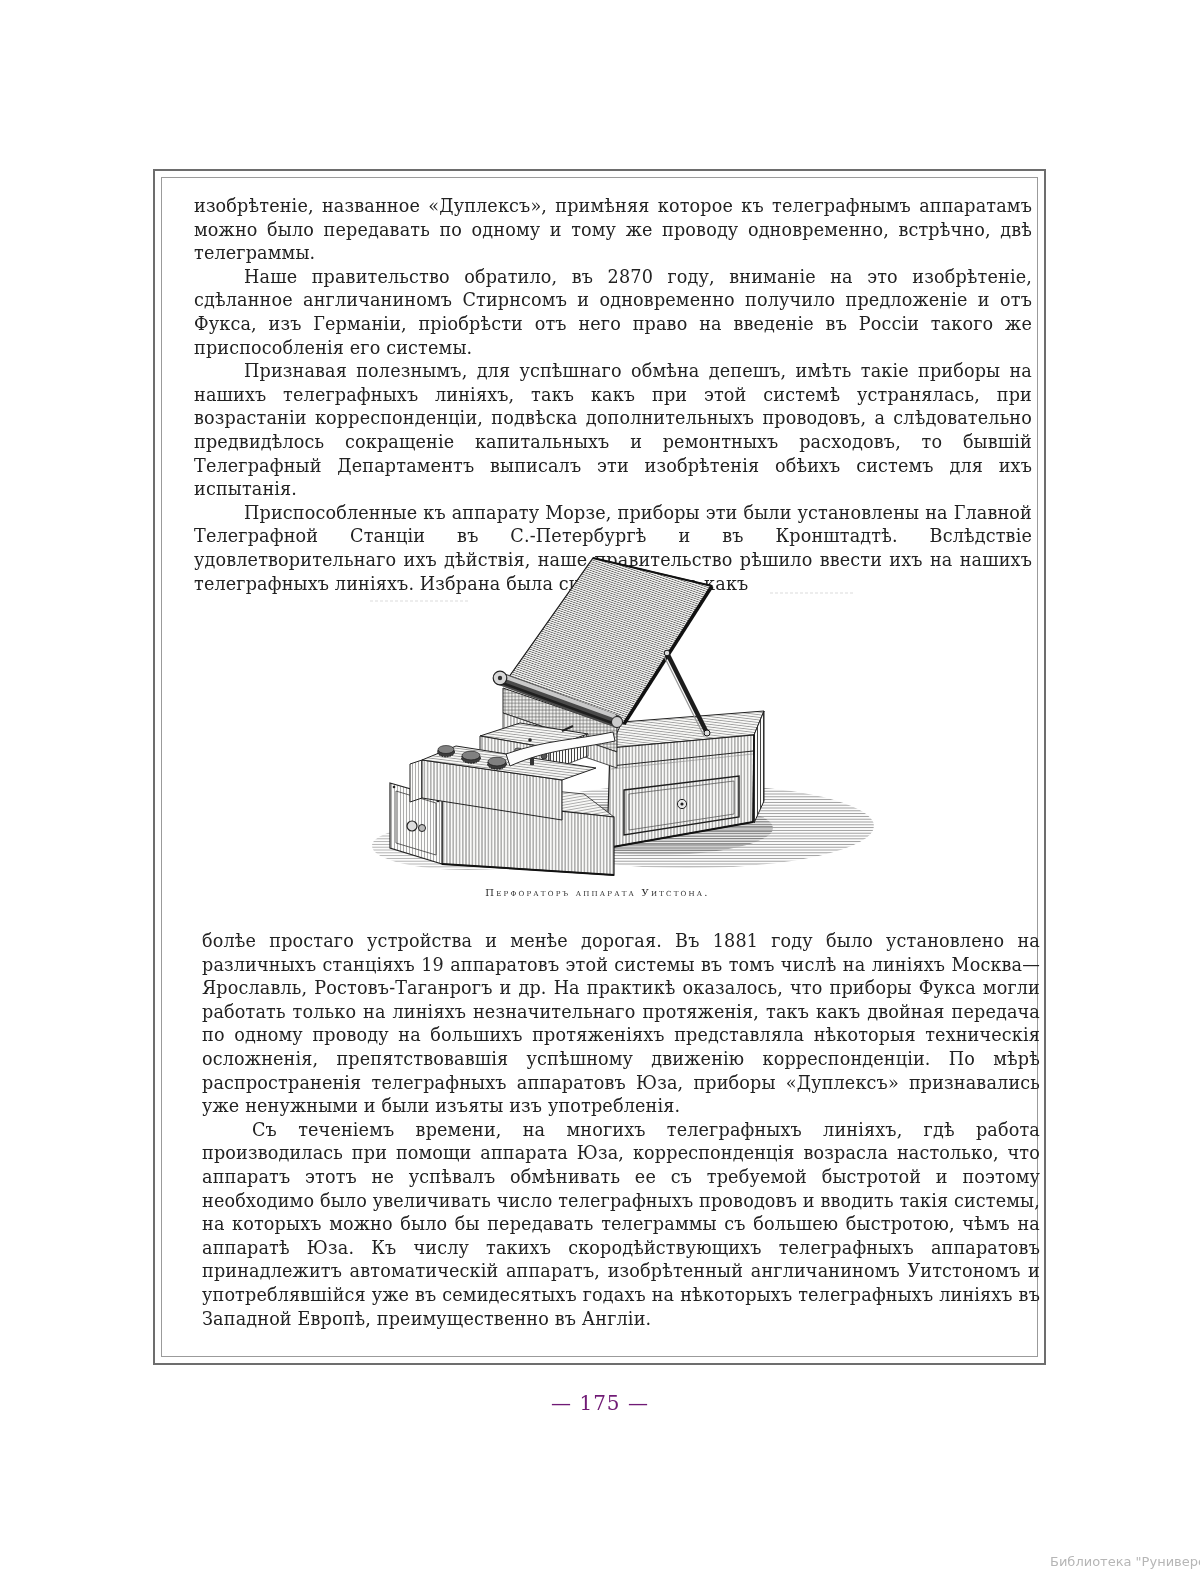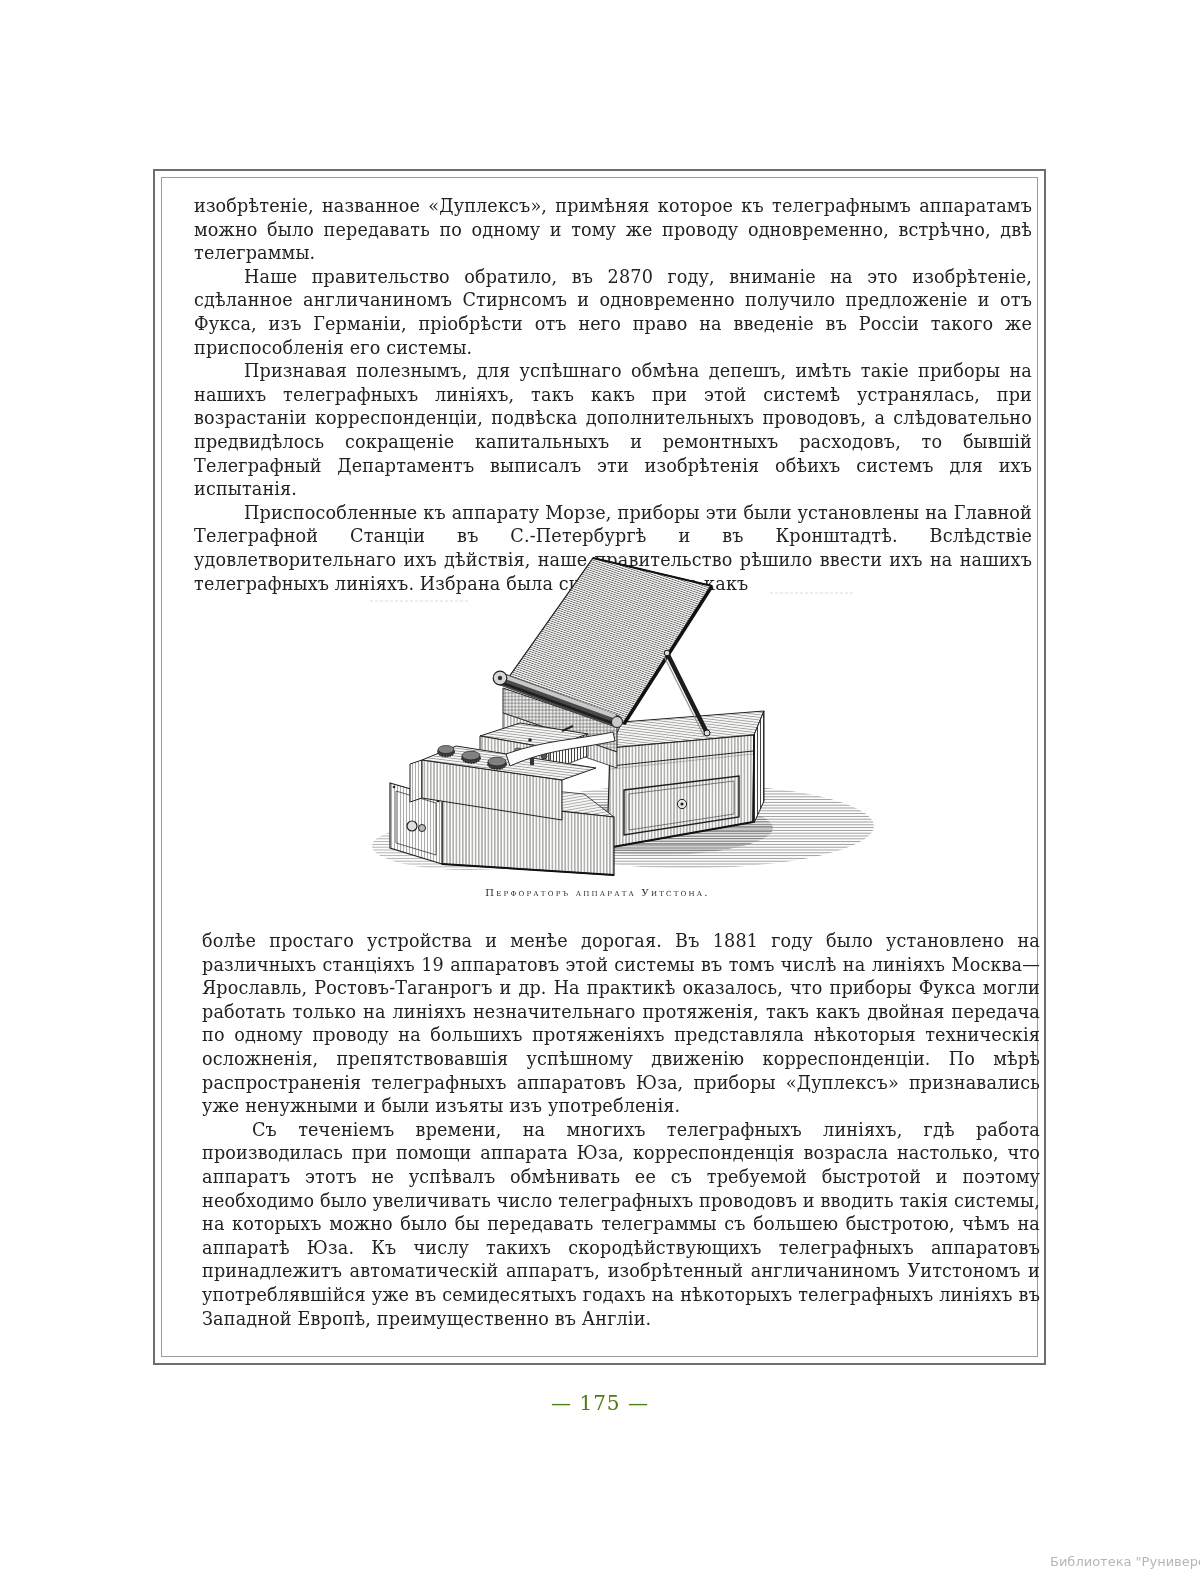--- a/index.html
+++ b/index.html
@@ -24,21 +24,21 @@
   .body-text.block2{top:930px;margin-left:8px;}
   .body-text p{margin:0;text-indent:50px;}
   .body-text p.cont{text-indent:0;}
   .figure-wrap{position:absolute;left:330px;top:535px;width:560px;height:350px;}
   .figure-caption{
     position:absolute;left:153px;top:887px;width:889px;text-align:center;
     font-variant:small-caps;letter-spacing:2.2px;font-size:10px;color:#2a2a2a;
   }
   .page-number{
     position:absolute;left:0;top:1391px;width:1200px;text-align:center;
-    font-size:20px;letter-spacing:1px;color:#4d7c0f;
+    font-size:20px;letter-spacing:1px;color:#701a75;
   }
   .watermark{
     position:absolute;left:1050px;top:1554px;white-space:nowrap;
     font-family:"DejaVu Sans","Liberation Sans",sans-serif;
     font-size:13px;color:#b6b6b6;
   }
 </style>
 </head>
 <body>
 

